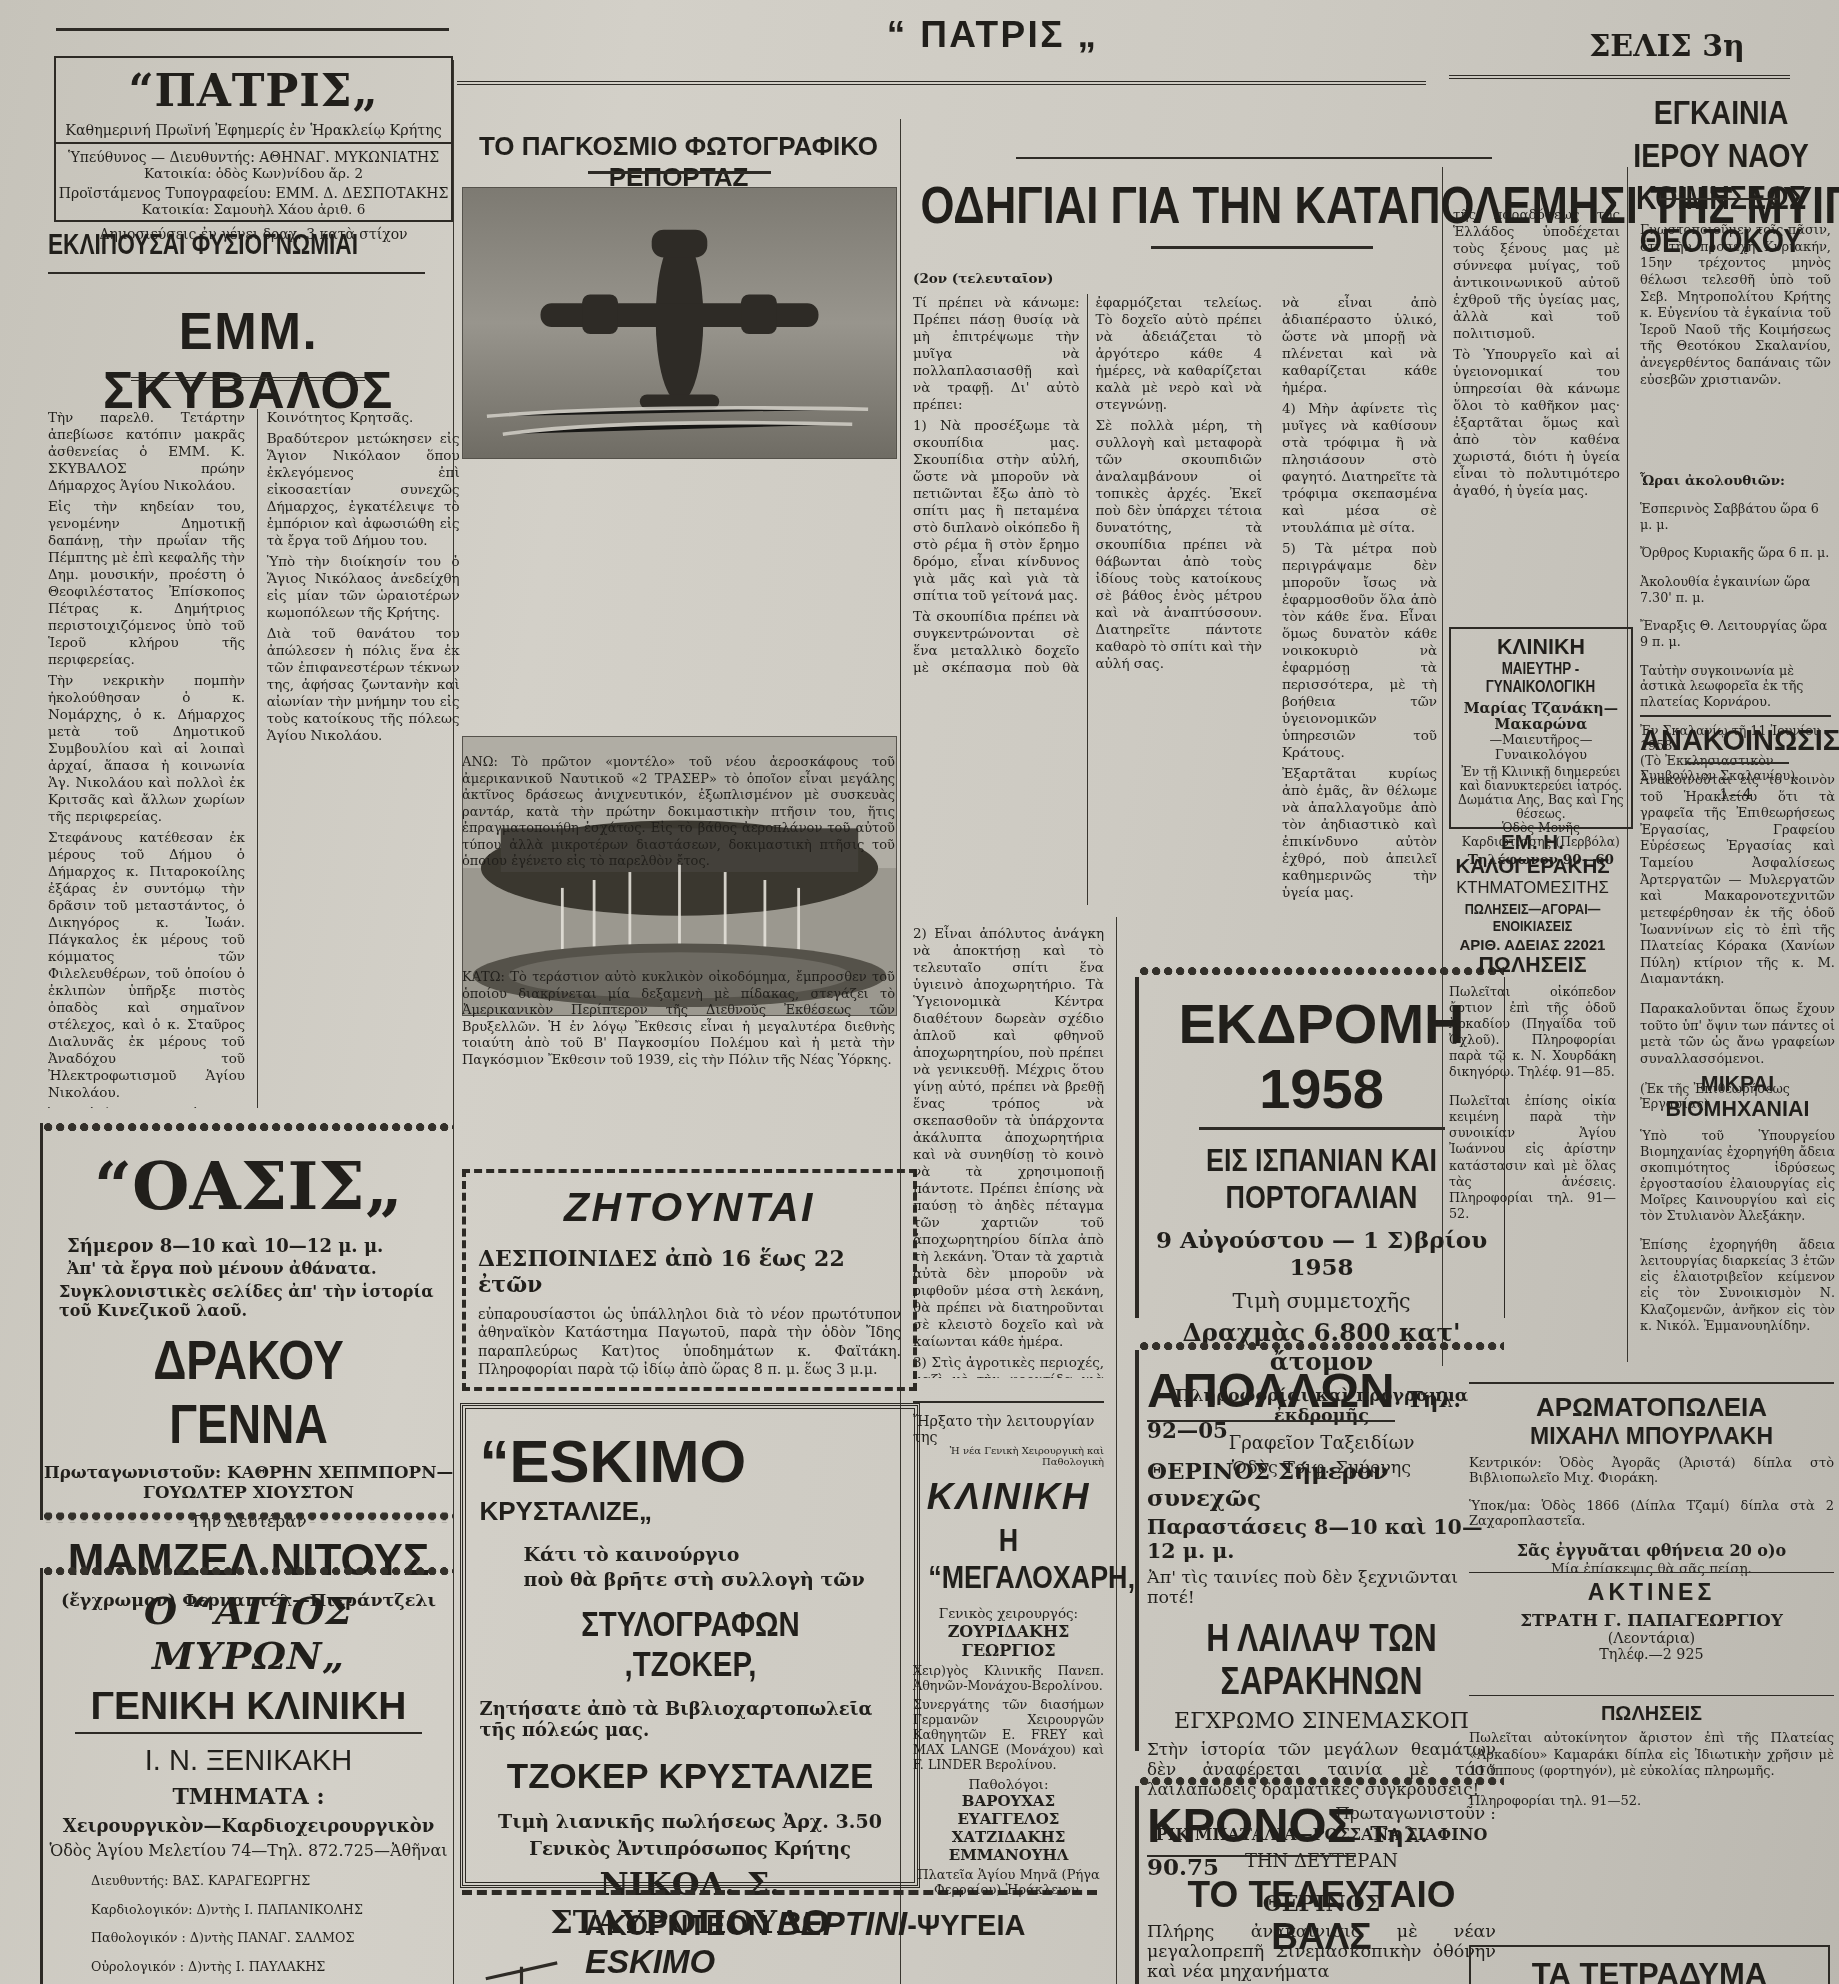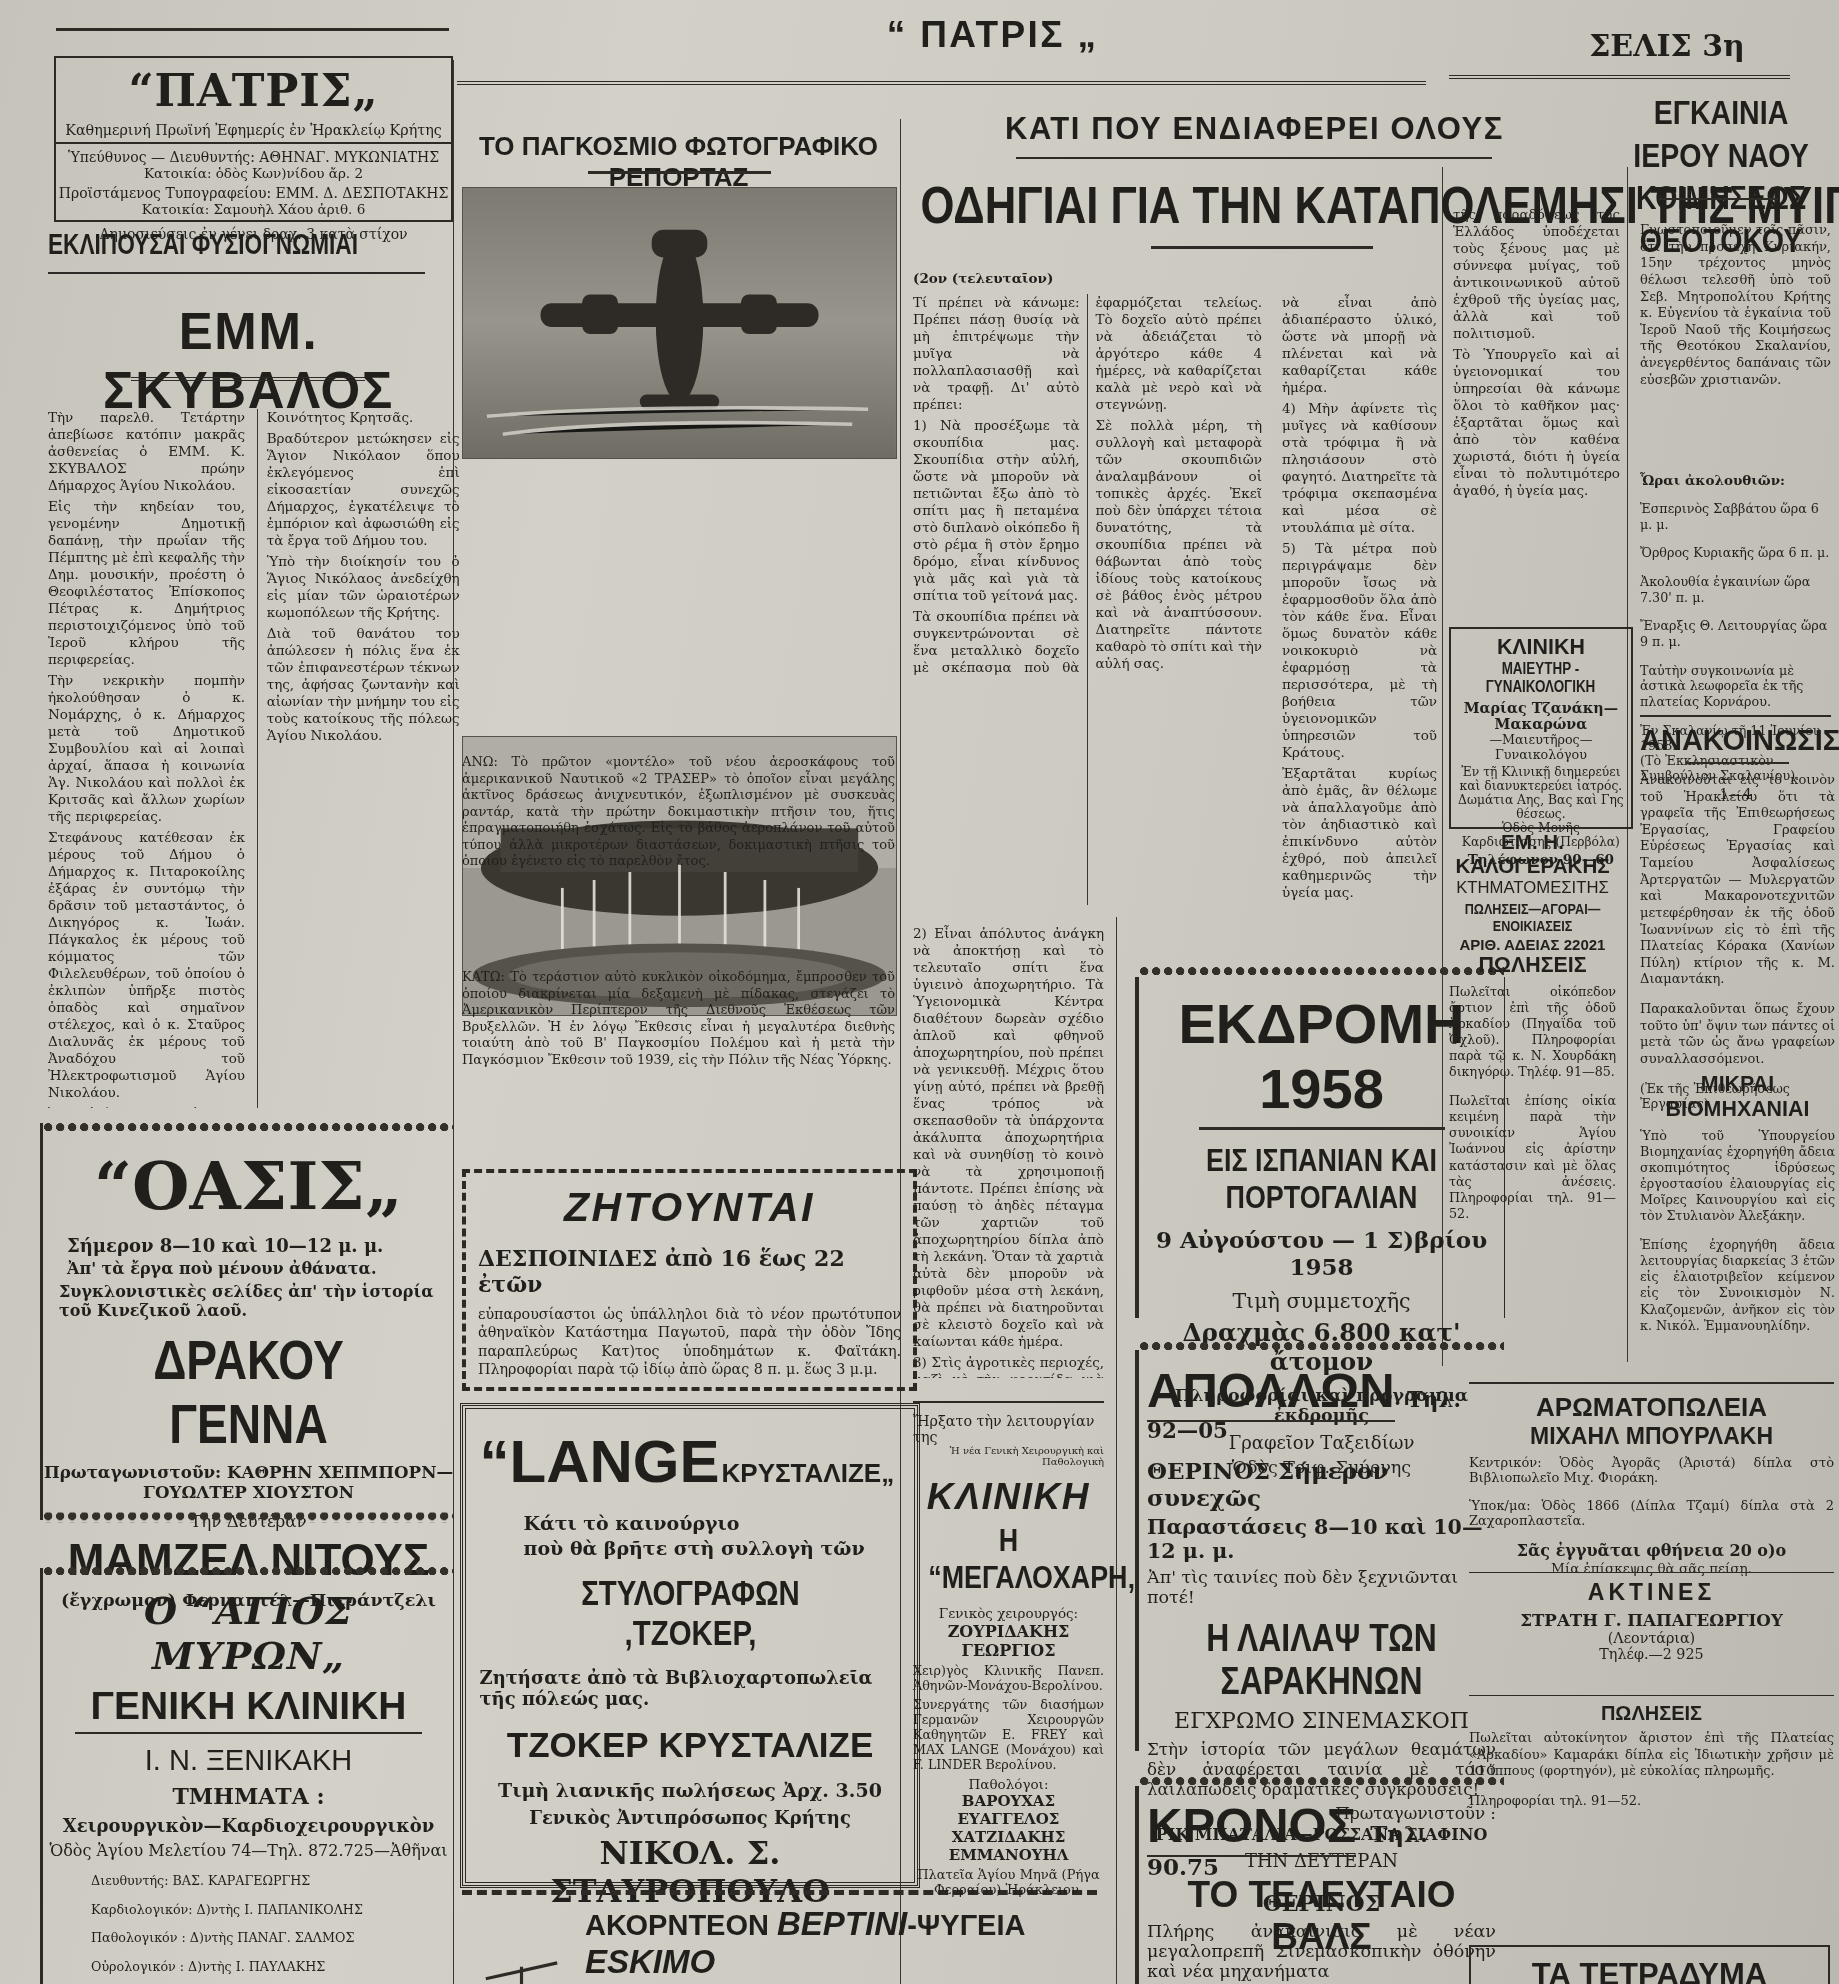--- a/index.html
+++ b/index.html
@@ -172,21 +172,21 @@
   </div>
 
   <div class="blk boxdash" style="left:462px;top:1169px;width:423px;height:206px;padding:4px 12px">
     <div class="sans b i c" style="font-size:41px;margin-top:7.1px;letter-spacing:2.4px">ΖΗΤΟΥΝΤΑΙ</div>
     <div class="b" style="font-size:22px;margin-top:13.5px">ΔΕΣΠΟΙΝΙΔΕΣ ἀπὸ 16 ἕως 22 ἐτῶν</div>
     <div style="font-size:14.3px;line-height:1.3;margin-top:8px;text-align:justify">εὐπαρουσίαστοι ὡς ὑπάλληλοι διὰ τὸ νέον πρωτότυπον ἀθηναϊκὸν Κατάστημα Παγωτοῦ, παρὰ τὴν ὁδὸν Ἴδης παραπλεύρως Κατ)τος ὑποδημάτων κ. Φαϊτάκη. Πληροφορίαι παρὰ τῷ ἰδίῳ ἀπὸ ὥρας 8 π. μ. ἕως 3 μ.μ.</div>
   </div>
 
   <div class="blk boxdouble" style="left:462px;top:1405px;width:421px;height:457px;padding:8px 13.5px">
     <div style="margin-top:10.3px">
-      <span class="sans b" style="font-size:60px">“LANGE</span>
+      <span class="sans b" style="font-size:60px">“ESKIMO</span>
       <span class="sans b" style="font-size:26px">ΚΡΥΣΤΑΛΙΖΕ„</span>
     </div>
     <div class="b" style="font-size:19px;margin:16px 0 0 44px">Κάτι τὸ καινούργιο</div>
     <div class="b" style="font-size:19px;margin:2.4px 0 0 44px">ποὺ θὰ βρῆτε στὴ συλλογὴ τῶν</div>
     <div class="sans b c cond" style="font-size:35px;margin-top:14.3px">ΣΤΥΛΟΓΡΑΦΩΝ ,ΤΖΟΚΕΡ,</div>
     <div class="b" style="font-size:18px;margin-top:14.3px">Ζητήσατε ἀπὸ τὰ Βιβλιοχαρτοπωλεῖα τῆς πόλεώς μας.</div>
     <div class="sans b c" style="font-size:35px;margin-top:16px">ΤΖΟΚΕΡ  ΚΡΥΣΤΑΛΙΖΕ</div>
     <div class="b c" style="font-size:19px;margin-top:13.5px">Τιμὴ λιανικῆς πωλήσεως Ἀρχ. 3.50</div>
     <div class="b c" style="font-size:18px;margin-top:6.4px">Γενικὸς Ἀντιπρόσωπος Κρήτης</div>
     <div class="c" style="font-size:32px;margin-top:5.6px;font-weight:bold">ΝΙΚΟΛ. Σ. ΣΤΑΥΡΟΠΟΥΛΟ΢</div>
@@ -204,21 +204,20 @@
       <rect x="40" y="770" width="130" height="100" fill="#2e2b26"></rect>
     </svg>
     <div style="margin-left:123px">
       <div>
         <span class="sans b" style="font-size:29px">ΑΚΟΡΝΤΕΟΝ </span><span class="sans b i" style="font-size:33px">ΒΕΡΤΙΝΙ</span><span class="sans b" style="font-size:29px">-ΨΥΓΕΙΑ </span><span class="sans b i" style="font-size:33px">ESKIMO</span>
       </div>
 
     </div>
   </div>
 
-  <div class="blk sans b c small-head" style="left:909px;top:111px;width:691px;font-size:31px">ΚΑΤΙ ΠΟΥ ΕΝΔΙΑΦΕΡΕΙ ΟΛΟΥΣ</div>
   <div class="hrule" style="left:1016px;top:157px;width:476px;height:2.4px"></div>
   <div class="blk sans b c cond" style="left:857px;top:175px;width:794px;font-size:52px;white-space:nowrap">ΟΔΗΓΙΑΙ ΓΙΑ ΤΗΝ ΚΑΤΑΠΟΛΕΜΗΣΙ ΤΗΣ ΜΥΙΓΑΣ</div>
   <div class="hrule" style="left:1151px;top:246px;width:222px;height:2.8px"></div>
 
   <div class="blk b" style="left:913px;top:270px;width:167px;font-size:13.5px">(2ον (τελευταῖον)</div>
 
   <div class="blk j body34" style="left:913px;top:294px;width:349px;height:611px;column-count:2;column-gap:16px;column-rule:1.2px solid #39362f;overflow:hidden">
       <p>Τί πρέπει νὰ κάνωμε: Πρέπει πάσῃ θυσίᾳ νὰ μὴ ἐπιτρέψωμε τὴν μυῖγα νὰ πολλαπλασιασθῇ καὶ νὰ τραφῇ. Δι' αὐτὸ πρέπει:</p>
       <p>1) Νὰ προσέξωμε τὰ σκουπίδια μας. Σκουπίδια στὴν αὐλή, ὥστε νὰ μποροῦν νὰ πετιῶνται ἔξω ἀπὸ τὸ σπίτι μας ἢ πεταμένα στὸ διπλανὸ οἰκόπεδο ἢ στὸ ρέμα ἢ στὸν ἔρημο δρόμο, εἶναι κίνδυνος γιὰ μᾶς καὶ γιὰ τὰ σπίτια τοῦ γείτονά μας.</p>
       <p>Τὰ σκουπίδια πρέπει νὰ συγκεντρώνονται σὲ ἕνα μεταλλικὸ δοχεῖο μὲ σκέπασμα ποὺ θὰ ἐφαρμόζεται τελείως. Τὸ δοχεῖο αὐτὸ πρέπει νὰ ἀδειάζεται τὸ ἀργότερο κάθε 4 ἡμέρες, νὰ καθαρίζεται καλὰ μὲ νερὸ καὶ νὰ στεγνώνῃ.</p>

